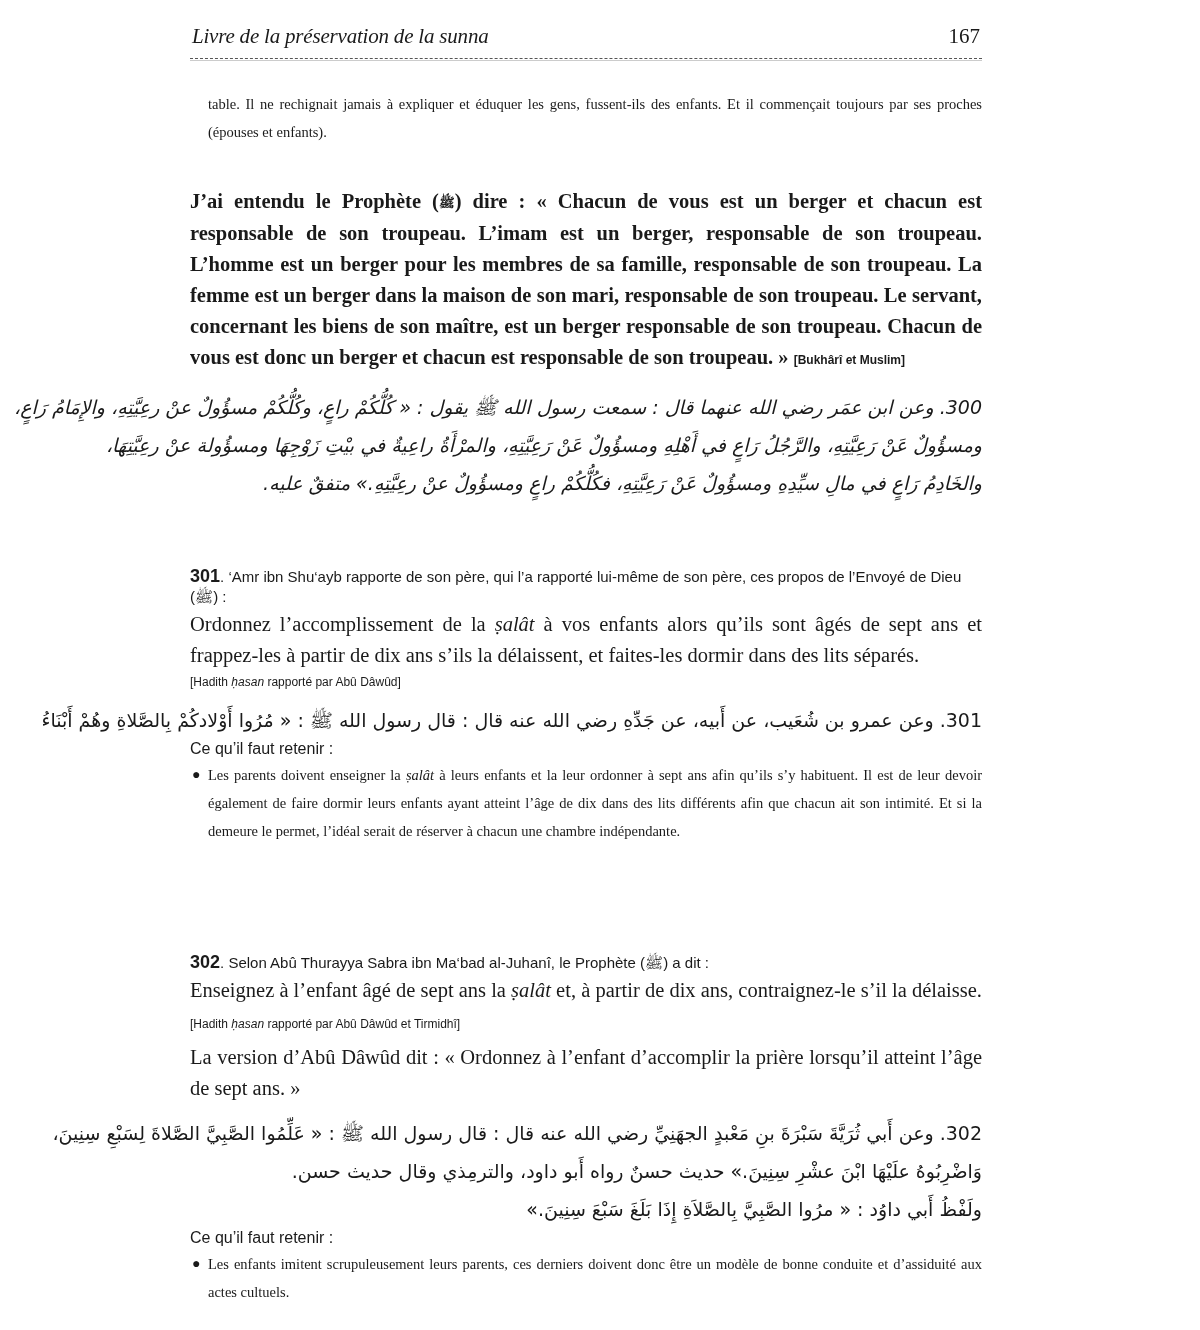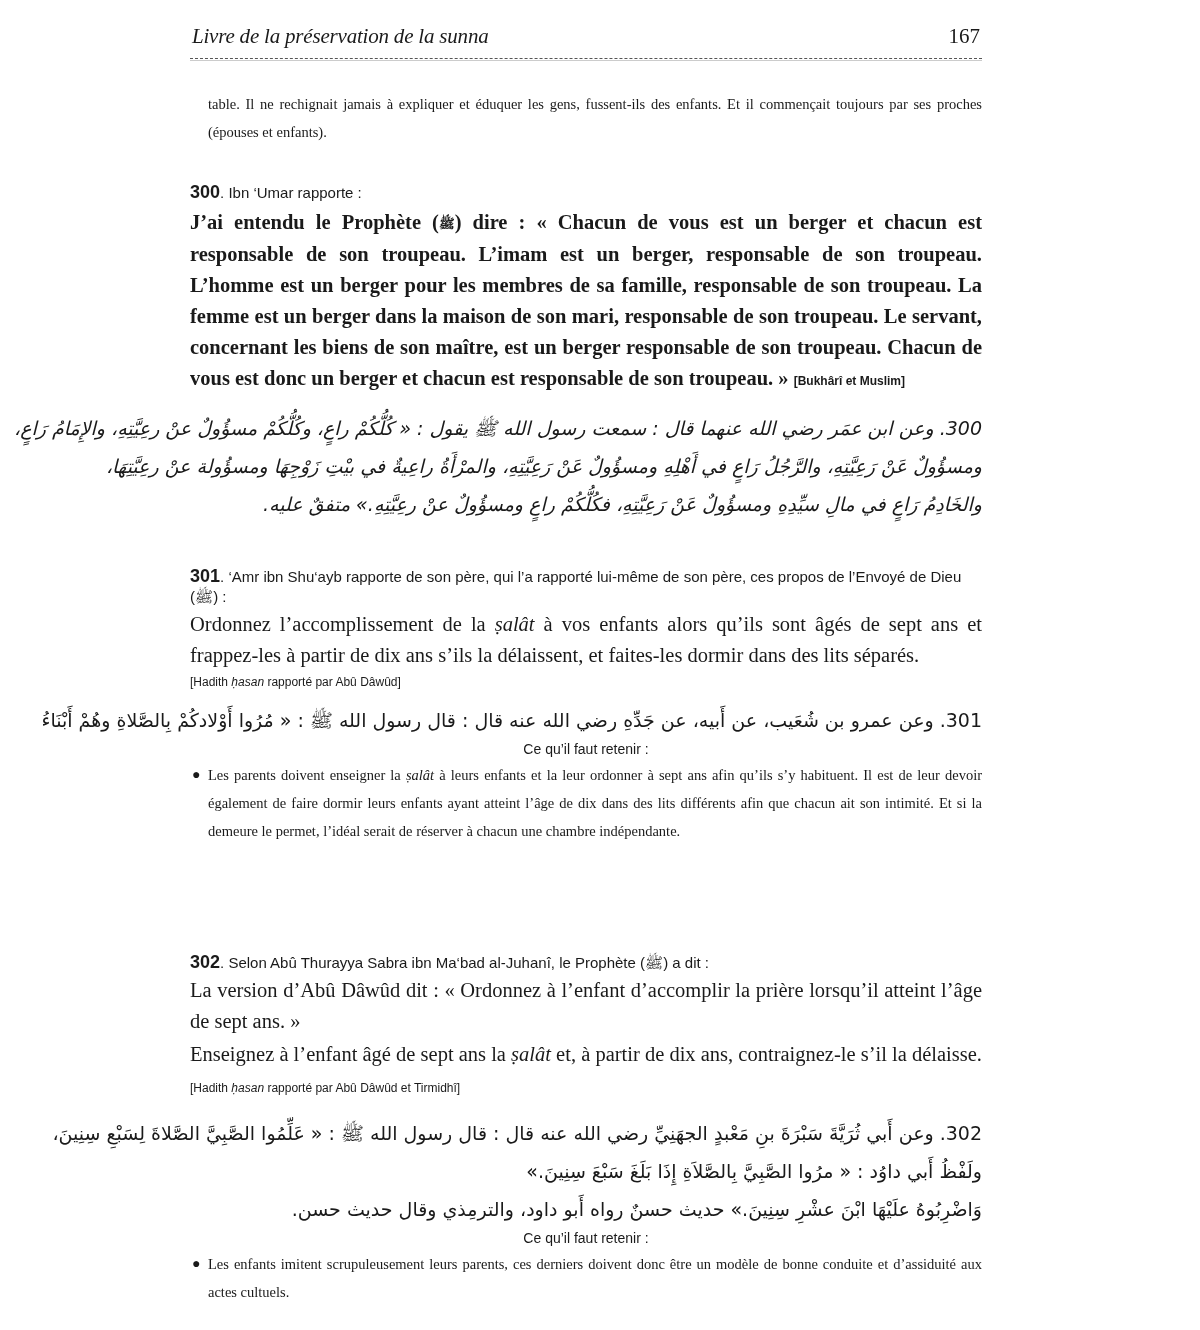--- a/index.html
+++ b/index.html
@@ -15,21 +15,21 @@
   .header-rule2 { position: absolute; left: 0; top: 38px; width: 792px; border-top: 1px solid #999; opacity: 0.5; }
 
   .intro { position: absolute; left: 18px; top: 90px; width: 774px; font-size: 14.5px; line-height: 28px; text-align: justify; }
 
   .hadith-head { font-size: 15px; line-height: 20px; }
   .hadith-head .num { font-weight: bold; font-size: 18px; }
   .hadith-text { font-size: 20.5px; line-height: 31px; text-align: justify; }
   .source { font-family: "Liberation Sans", "DejaVu Sans", sans-serif; font-size: 12px; }
   .arabic { direction: rtl; text-align: right; font-family: "DejaVu Sans", sans-serif; font-size: 19px; line-height: 38px; }
   .arabic .line { display: block; white-space: nowrap; }
-  .retenir-label { font-size: 14px; line-height: 20px; text-align: center; }
+  .retenir-label { font-size: 16px; line-height: 20px; }
   .bullet-list { margin: 0; padding: 0; list-style: none; }
   .bullet-item { position: relative; padding-left: 18px; font-size: 14.5px; line-height: 28px; text-align: justify; }
   .bullet-dot { position: absolute; left: 2px; top: 0; font-size: 14px; }
 
   .block { position: absolute; left: 0; width: 792px; }
   .saws { font-size: 13px; vertical-align: 1px; }
   em.translit { font-style: italic; }
 </style>
 </head>
 <body>
@@ -39,23 +39,20 @@
   <div class="header">
     <span class="header-title serif">Livre de la préservation de la sunna</span>
     <span class="header-page serif">167</span>
     <div class="header-rule"></div>
     <div class="header-rule2"></div>
   </div>
 
   <p class="intro serif" style="margin:0;">table. Il ne rechignait jamais à expliquer et éduquer les gens, fussent-ils des enfants. Et il commençait toujours par ses proches (épouses et enfants).</p>
 
   <div class="block" style="top:182px;">
-    <div class="hadith-head sans">
-      <span class="num">300</span><span>. Ibn ‘Umar rapporte :</span>
-    </div>
     <div class="hadith-text serif" style="margin-top:4px;font-weight:bold;">
       <span>J’ai entendu le Prophète (</span><span class="saws">ﷺ</span><span>) dire : « Chacun de vous est un berger et chacun est responsable de son troupeau. L’imam est un berger, responsable de son troupeau. L’homme est un berger pour les membres de sa famille, responsable de son troupeau. La femme est un berger dans la maison de son mari, responsable de son troupeau. Le servant, concernant les biens de son maître, est un berger responsable de son troupeau. Chacun de vous est donc un berger et chacun est responsable de son troupeau. »</span>
       <span class="source">[Bukhârî et Muslim]</span>
     </div>
     <div class="arabic" style="margin-top:12px;font-style:italic;">
       <span class="line">300. وعن ابن عمَر رضي الله عنهما قال : سمعت رسول الله ﷺ يقول : « كُلُّكُمْ راعٍ، وكُلُّكُمْ مسؤُولٌ عنْ رعِيَّتِهِ، والإِمَامُ رَاعٍ،</span>
       <span class="line">ومسؤُولٌ عَنْ رَعِيَّتِهِ، والرَّجُلُ رَاعٍ في أَهْلِهِ ومسؤُولٌ عَنْ رَعِيَّتِهِ، والمرْأَةُ راعِيةٌ في بيْتِ زَوْجِهَا ومسؤُولة عنْ رعِيَّتِهَا،</span>
       <span class="line">والخَادِمُ رَاعٍ في مالِ سيِّدِهِ ومسؤُولٌ عَنْ رَعِيَّتِهِ، فكُلُّكُمْ راعٍ ومسؤُولٌ عنْ رعِيَّتِهِ.» متفقٌ عليه.</span>
     </div>
   </div>
@@ -79,29 +76,29 @@
         <span class="bullet-dot">●</span>
         <span>Les parents doivent enseigner la </span><em>ṣalât</em><span> à leurs enfants et la leur ordonner à sept ans afin qu’ils s’y habituent. Il est de leur devoir également de faire dormir leurs enfants ayant atteint l’âge de dix dans des lits différents afin que chacun ait son intimité. Et si la demeure le permet, l’idéal serait de réserver à chacun une chambre indépendante.</span>
       </li>
     </ul>
   </div>
 
   <div class="block" style="top:952px;">
     <div class="hadith-head sans">
       <span class="num">302</span><span>. Selon Abû Thurayya Sabra ibn Ma‘bad al-Juhanî, le Prophète (ﷺ) a dit :</span>
     </div>
-    <div class="hadith-text serif" style="margin-top:2px;">La version d’Abû Dâwûd dit : « Ordonnez à l’enfant d’accomplir la prière lorsqu’il atteint l’âge de sept ans. »</div>
     <div class="hadith-text serif" style="margin-top:2px;">
       <span>Enseignez à l’enfant âgé de sept ans la </span><em class="translit">ṣalât</em><span> et, à partir de dix ans, contraignez-le s’il la délaisse. </span>
       <span class="source"><span>[Hadith </span><em>ḥasan</em><span> rapporté par Abû Dâwûd et Tirmidhî]</span></span>
     </div>
+    <div class="hadith-text serif" style="margin-top:2px;">La version d’Abû Dâwûd dit : « Ordonnez à l’enfant d’accomplir la prière lorsqu’il atteint l’âge de sept ans. »</div>
     <div class="arabic" style="margin-top:10px;">
       <span class="line">302. وعن أَبي ثُرَيَّةَ سَبْرَةَ بنِ مَعْبدٍ الجهَنِيِّ رضي الله عنه قال : قال رسول الله ﷺ : « عَلِّمُوا الصَّبِيَّ الصَّلاةَ لِسَبْعِ سِنِينَ،</span>
+      <span class="line">وَاضْرِبُوهُ علَيْهَا ابْنَ عشْرِ سِنِينَ.» حديث حسنٌ رواه أَبو داود، والترمِذي وقال حديث حسن.</span>
       <span class="line">ولَفْظُ أَبي داوُد : « مرُوا الصَّبِيَّ بِالصَّلاَةِ إِذَا بَلَغَ سَبْعَ سِنِينَ.»</span>
-      <span class="line">وَاضْرِبُوهُ علَيْهَا ابْنَ عشْرِ سِنِينَ.» حديث حسنٌ رواه أَبو داود، والترمِذي وقال حديث حسن.</span>
     </div>
     <div class="retenir-label sans">Ce qu’il faut retenir :</div>
     <ul class="bullet-list serif" style="margin-top:2px;">
       <li class="bullet-item">
         <span class="bullet-dot">●</span>
         <span>Les enfants imitent scrupuleusement leurs parents, ces derniers doivent donc être un modèle de bonne conduite et d’assiduité aux actes cultuels.</span>
       </li>
     </ul>
   </div>
 

